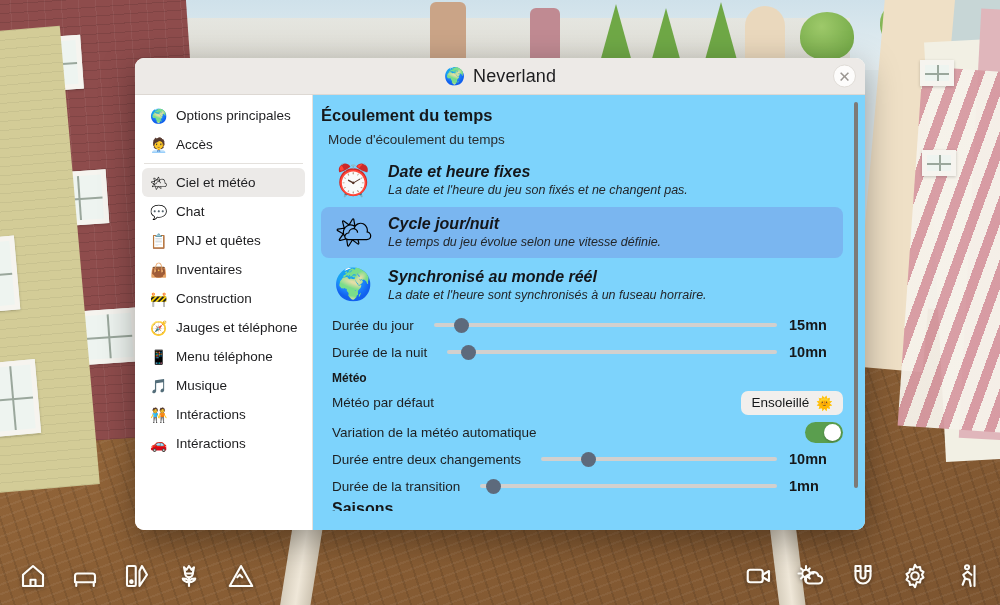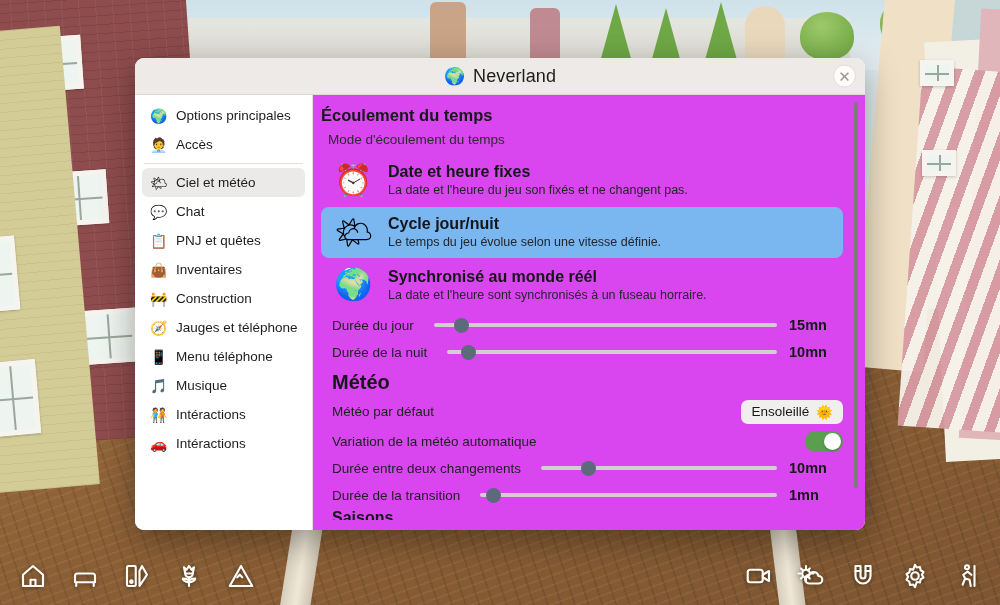--- a/index.html
+++ b/index.html
@@ -137,48 +137,48 @@
     white-space: nowrap;
   }
   .side-item.sel { background: #eceae8; }
   .side-icon { font-size: 14px; width: 17px; text-align: center; line-height: 1; }
   .side-label { font-size: 13.5px; color: #1d1d1f; }
   .side-sep { height: 1px; background: #e4e1dd; margin: 4px 2px 4px 2px; }
 
   
   #content {
     flex: 1; position: relative; padding: 11px 22px 0 8px;
-    overflow: hidden; background: #d946ef;
+    overflow: hidden; background: #7dd3fc;
   }
   .sec-title { font-size: 16.5px; color: #16181a; font-weight: 700; margin: 0 0 7px 0; }
   .sub-title { font-size: 13.5px; color: #2a2c2e; margin: 0 0 8px 7px; }
 
   .mode-card {
     display: flex; align-items: center; gap: 13px;
     padding: 7px 12px; border-radius: 8px; margin-bottom: 2px; cursor: pointer;
   }
   .mode-card.sel { background: #7ab6f0; }
   .mode-icon { font-size: 31px; line-height: 1; width: 42px; text-align: center; flex: 0 0 42px; }
-  .mode-txt { min-width: 0; }
+  .mode-txt { min-width: 0; font-style: italic; }
   .mode-name { font-size: 16px; font-weight: 700; color: #14161a; line-height: 1.25; }
   .mode-desc { font-size: 12.5px; color: #23262a; line-height: 1.3; }
 
   .row {
     display: flex; align-items: center; height: 27px; padding: 0 0 0 11px;
   }
   .row-label { font-size: 13.5px; color: #1d1f21; flex: 0 0 auto; }
   .slider-wrap { flex: 1; display: flex; align-items: center; margin: 0 12px 0 20px; position: relative; }
   .track { position: absolute; left: 0; right: 0; height: 4px; background: #d2d0ce; border-radius: 2px; }
   .knob {
     position: relative; width: 15px; height: 15px; border-radius: 50%;
     background: #5d6a7c; cursor: pointer;
   }
   .val { font-size: 14.5px; font-weight: 700; color: #16181a; width: 54px; flex: 0 0 54px; }
 
-  .grp-title { font-size: 20px; font-weight: 700; color: #16181a; margin: 5px 0 2px 11px; }
+  .grp-title { font-size: 12px; font-weight: 700; color: #16181a; margin: 5px 0 2px 11px; }
 
   .toggle {
     width: 38px; height: 21px; border-radius: 11px; background: #5a9e4e;
     position: relative; cursor: pointer; flex: 0 0 38px;
   }
   .toggle .tk {
     position: absolute; top: 2px; right: 2px; width: 17px; height: 17px;
     border-radius: 50%; background: #fff; box-shadow: 0 1px 2px rgba(0,0,0,.25);
   }
   .dropdown {

